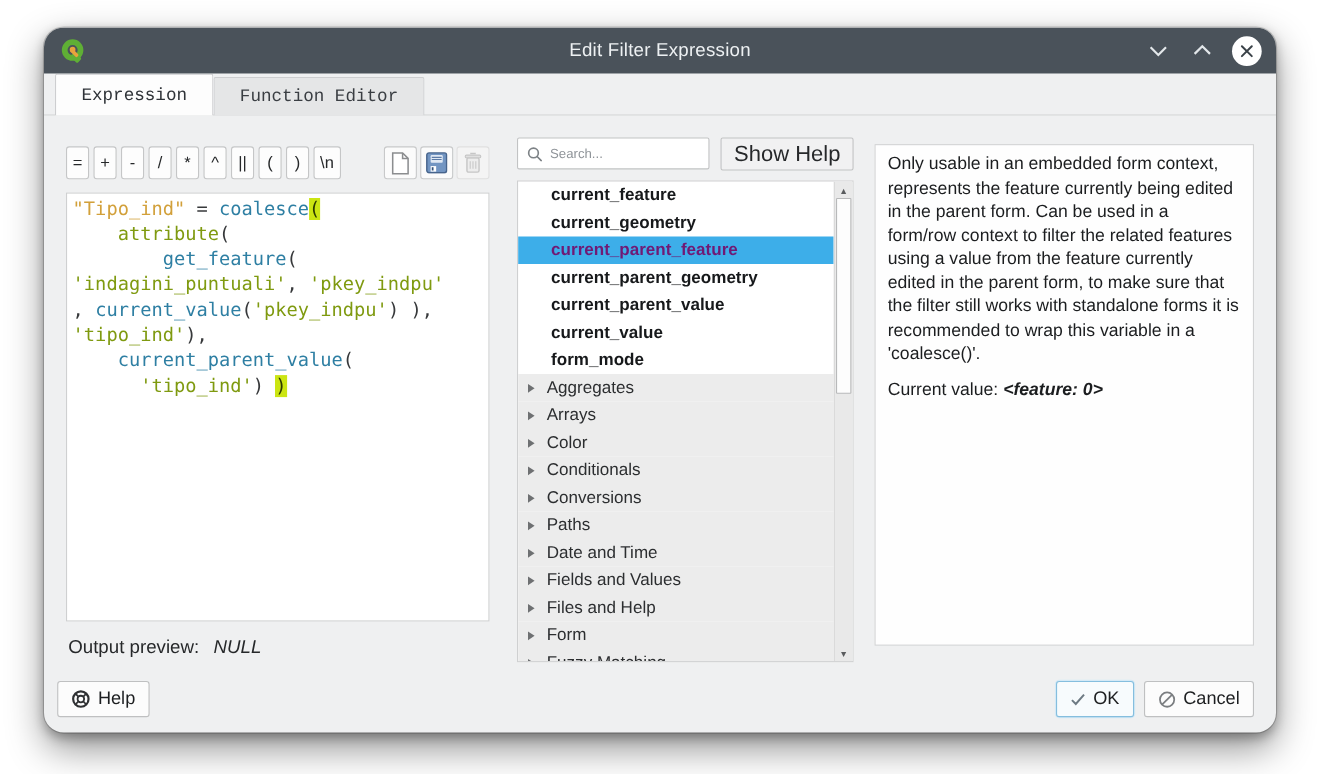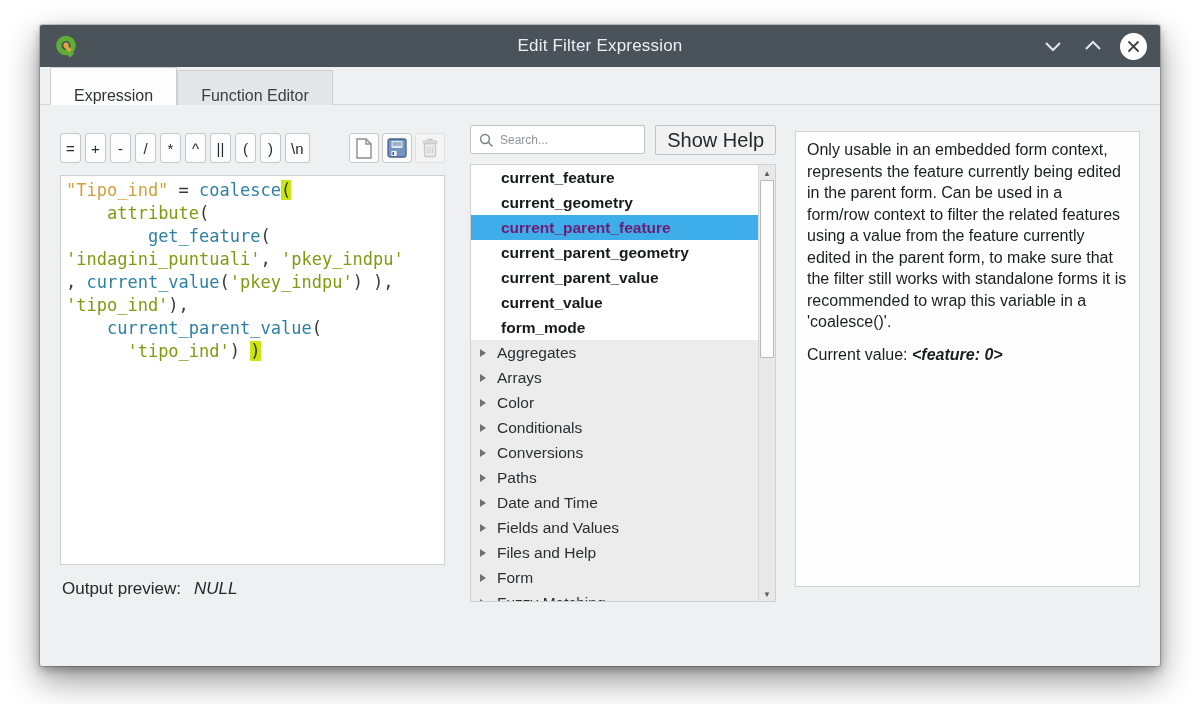--- a/index.html
+++ b/index.html
@@ -5,21 +5,21 @@
   * { box-sizing: border-box; margin: 0; padding: 0; }
   html,body { width:1200px; height:704px; }
   body {
     background:#ffffff;
     font-family:"Liberation Sans", sans-serif;
     position:relative;
     overflow:hidden;
   }
   .dialog {
     position:absolute; left:40px; top:25px; width:1120px; height:641px;
-    border-radius:2px; background:#eff0f1;
+    border-radius:18px; background:#eff0f1;
     box-shadow:0 0 0 1px rgba(0,0,0,.18), 0 14px 34px rgba(0,0,0,.42), 0 4px 10px rgba(0,0,0,.28);
     display:flex; flex-direction:column; overflow:hidden;
   }
   
   .titlebar {
     flex:0 0 42px; background:#4a525a; position:relative;
     display:flex; align-items:center; padding:0 13px;
   }
   .titlebar .title {
     position:absolute; left:0; right:0; text-align:center;
@@ -28,23 +28,23 @@
   .win-controls { margin-left:auto; display:flex; align-items:center; gap:14px; z-index:2; }
   .win-btn { width:26px; height:26px; display:flex; align-items:center; justify-content:center; cursor:default; }
   .close-btn { width:27px; height:27px; background:#fff; border-radius:50%; }
   
   .tabstrip {
     flex:0 0 38px; background:#eff0f1; display:flex; align-items:flex-end;
     padding-left:10px; position:relative;
   }
   .tabstrip::after { content:""; position:absolute; left:0; right:0; bottom:0; height:1px; background:#d6d7d8; }
   .tab {
-    position:relative; z-index:1; display:flex; align-items:flex-end;
+    position:relative; z-index:1; display:flex; align-items:center;
     padding:0 23px; font-size:16px; color:#2f3338;
-    border:1px solid #cdced0; border-bottom:none; border-radius:2px 2px 0 0;
+    border:1px solid #cdced0; border-bottom:none; border-radius:2px 2px 0 0;font-family:Liberation Mono, monospace;
   }
   .tab.active { background:#fdfdfd; height:38px; }
   .tab.inactive { background:#e5e6e7; height:35px; color:#3a3e43; }
   
   .content { flex:1 1 auto; display:flex; padding:0 20px; }
   .col-left  { width:385px; flex:0 0 385px; display:flex; flex-direction:column; }
   .col-mid   { width:306px; flex:0 0 306px; margin-left:25px; display:flex; flex-direction:column; }
   .col-right { flex:1 1 auto; margin-left:19px; }
   
   .ops-row { margin-top:28px; display:flex; align-items:center; }
@@ -312,13 +312,37 @@
       <div class="help-panel">
         <p>Only usable in an embedded form context, represents the feature currently being edited in the parent form. Can be used in a form/row context to filter the related features using a value from the feature currently edited in the parent form, to make sure that the filter still works with standalone forms it is recommended to wrap this variable in a 'coalesce()'.</p>
         <p class="cur-val">
           <span>Current value:</span>
           <b>&lt;feature: 0&gt;</b>
         </p>
       </div>
     </div>
   </div>
 
+  <div class="footer">
+    <div class="btn">
+      <svg width="17" height="17" viewBox="0 0 17 17">
+        <circle cx="8.5" cy="8.5" r="7" fill="none" stroke="#2f3133" stroke-width="2"></circle>
+        <circle cx="8.5" cy="8.5" r="3" fill="none" stroke="#2f3133" stroke-width="1.6"></circle>
+        <path d="M4 4 L6.3 6.3 M13 4 L10.7 6.3 M4 13 L6.3 10.7 M13 13 L10.7 10.7" stroke="#2f3133" stroke-width="1.6"></path>
+      </svg>
+      <span>Help</span>
+    </div>
+    <div class="footer-spacer"></div>
+    <div class="btn btn-ok">
+      <svg width="14" height="12" viewBox="0 0 14 12">
+        <polyline points="1.5,6.5 5,10 12.5,1.5" fill="none" stroke="#6d7a83" stroke-width="1.8"></polyline>
+      </svg>
+      <span>OK</span>
+    </div>
+    <div class="btn">
+      <svg width="16" height="16" viewBox="0 0 16 16">
+        <circle cx="8" cy="8" r="6.5" fill="none" stroke="#7b7e81" stroke-width="1.6"></circle>
+        <path d="M3.6 12.4 L12.4 3.6" stroke="#7b7e81" stroke-width="1.6"></path>
+      </svg>
+      <span>Cancel</span>
+    </div>
+  </div>
 </div>
 
 </body></html>

